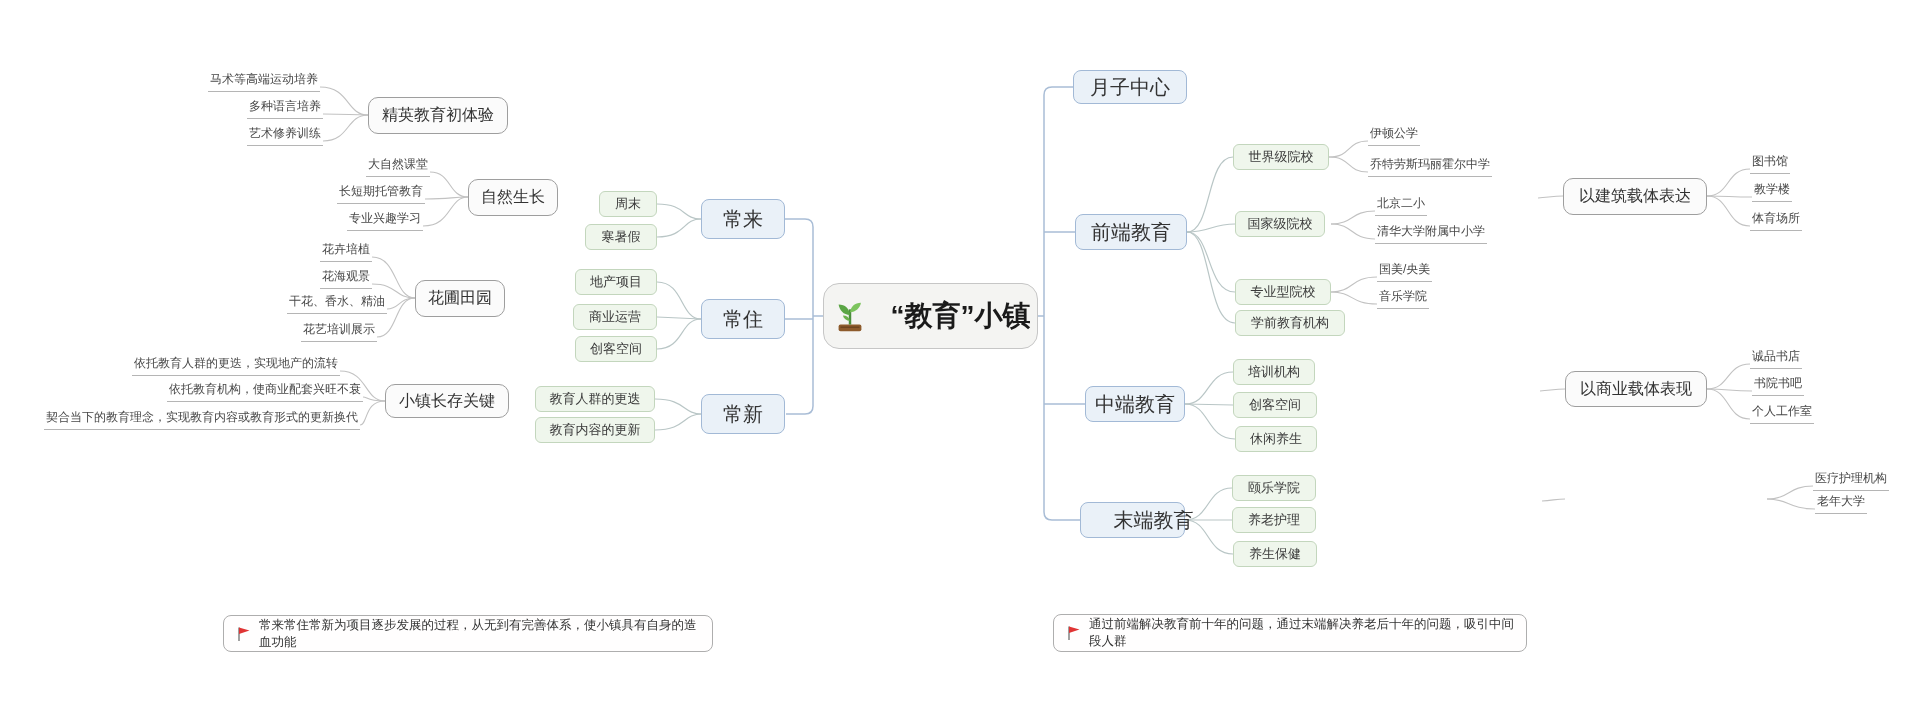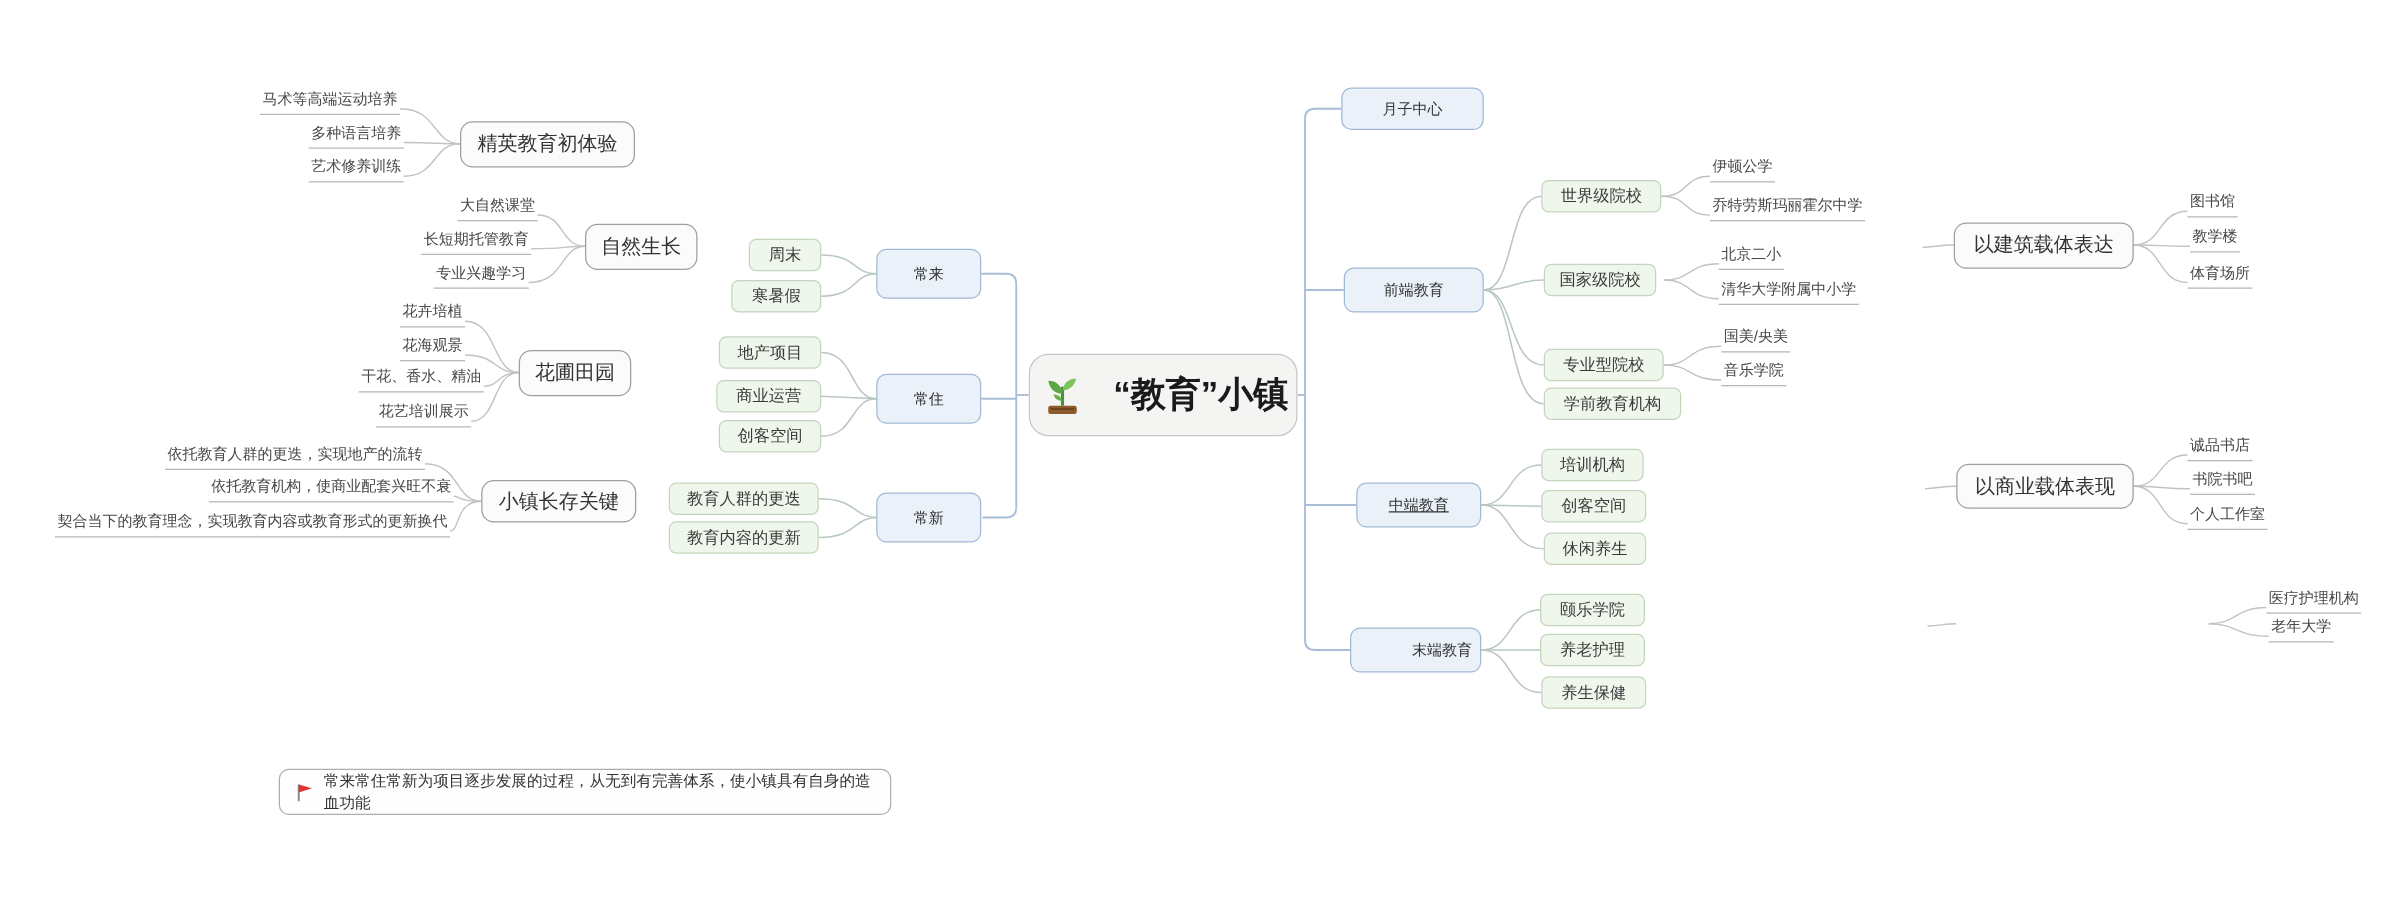--- a/index.html
+++ b/index.html
@@ -2,21 +2,21 @@
 <html><head>
 <meta charset="utf-8">
 <style>
   html,body{margin:0;padding:0;background:#ffffff;}
   #canvas{position:relative;width:1920px;height:720px;background:#ffffff;overflow:hidden;
           font-family:"Liberation Sans","DejaVu Sans",sans-serif;color:#333;}
   #wires{position:absolute;left:0;top:0;z-index:1;}
   .node{position:absolute;z-index:2;box-sizing:border-box;display:flex;align-items:center;justify-content:center;white-space:nowrap;}
   .center-node{background:#f4f4f2;border:1.5px solid #c6c6c6;border-radius:16px;
                font-size:28px;font-weight:bold;color:#1a1a1a;gap:22px;}
-  .node-blue{background:#eaf1f8;border:1.4px solid #a2b9d6;border-radius:8px;font-size:12px;color:#333;}
+  .node-blue{background:#eaf1f8;border:1.4px solid #a2b9d6;border-radius:8px;font-size:20px;color:#333;}
   .node-green{background:#eff6ec;border:1.2px solid #c3d6bd;border-radius:6px;font-size:13px;color:#3a3a3a;}
   .node-white{background:#fbfbfb;border:1.3px solid #9e9e9e;border-radius:10px;font-size:16px;color:#333;}
   .leaf{position:absolute;z-index:2;font-size:12px;color:#474747;white-space:nowrap;
         padding:0 2px 3px 2px;border-bottom:1px solid #b5b5b5;}
   .note{position:absolute;z-index:2;box-sizing:border-box;display:flex;align-items:center;gap:8px;
         background:#fffefe;border:1.2px solid #aeaeae;border-radius:8px;
         font-size:12.5px;color:#333;padding:0 12px;}
   .flag{flex:0 0 auto;display:inline-flex;}
 </style>
 </head>
@@ -163,21 +163,21 @@
   <span class="leaf" style="right:1580px;top:355px;">依托教育人群的更迭，实现地产的流转</span>
   <span class="leaf" style="right:1557px;top:381px;">依托教育机构，使商业配套兴旺不衰</span>
   <span class="leaf" style="right:1560px;top:409px;">契合当下的教育理念，实现教育内容或教育形式的更新换代</span>
 
   <div class="node node-blue" style="left:1073px;top:70px;width:114px;height:34px;">
       <span>月子中心</span>
     </div>
   <div class="node node-blue" style="left:1075px;top:214px;width:112px;height:36px;">
       <span>前端教育</span>
     </div>
-  <div class="node node-blue" style="left:1085px;top:386px;width:100px;height:36px;text-decoration:underline;">
+  <div class="node node-blue" style="left:1085px;top:386px;width:100px;height:36px;">
       <span>中端教育</span>
     </div>
   <div class="node node-blue" style="left:1080px;top:502px;width:105px;height:36px;padding-left:42px;">
       <span>末端教育</span>
     </div>
 
   <div class="node node-green" style="left:1233px;top:144px;width:96px;height:26px;">
       <span>世界级院校</span>
     </div>
   <div class="node node-green" style="left:1235px;top:211px;width:90px;height:26px;">
@@ -233,14 +233,23 @@
 
   <div class="note" style="left:223px;top:615px;width:490px;height:37px;">
     <span class="flag">
       <svg width="15" height="16" viewBox="0 0 15 16">
         <path d="M3 1.5 L3 15" stroke="#8a8a8a" stroke-width="1.6"></path>
         <path d="M3 1.5 L13.5 4.5 L3 8 Z" fill="#e03434"></path>
       </svg>
     </span>
     <span>常来常住常新为项目逐步发展的过程，从无到有完善体系，使小镇具有自身的造血功能</span>
   </div>
+  <div class="note" style="left:1053px;top:614px;width:474px;height:38px;">
+    <span class="flag">
+      <svg width="15" height="16" viewBox="0 0 15 16">
+        <path d="M3 1.5 L3 15" stroke="#8a8a8a" stroke-width="1.6"></path>
+        <path d="M3 1.5 L13.5 4.5 L3 8 Z" fill="#e03434"></path>
+      </svg>
+    </span>
+    <span>通过前端解决教育前十年的问题，通过末端解决养老后十年的问题，吸引中间段人群</span>
+  </div>
 
 </div>
 
 </body></html>

